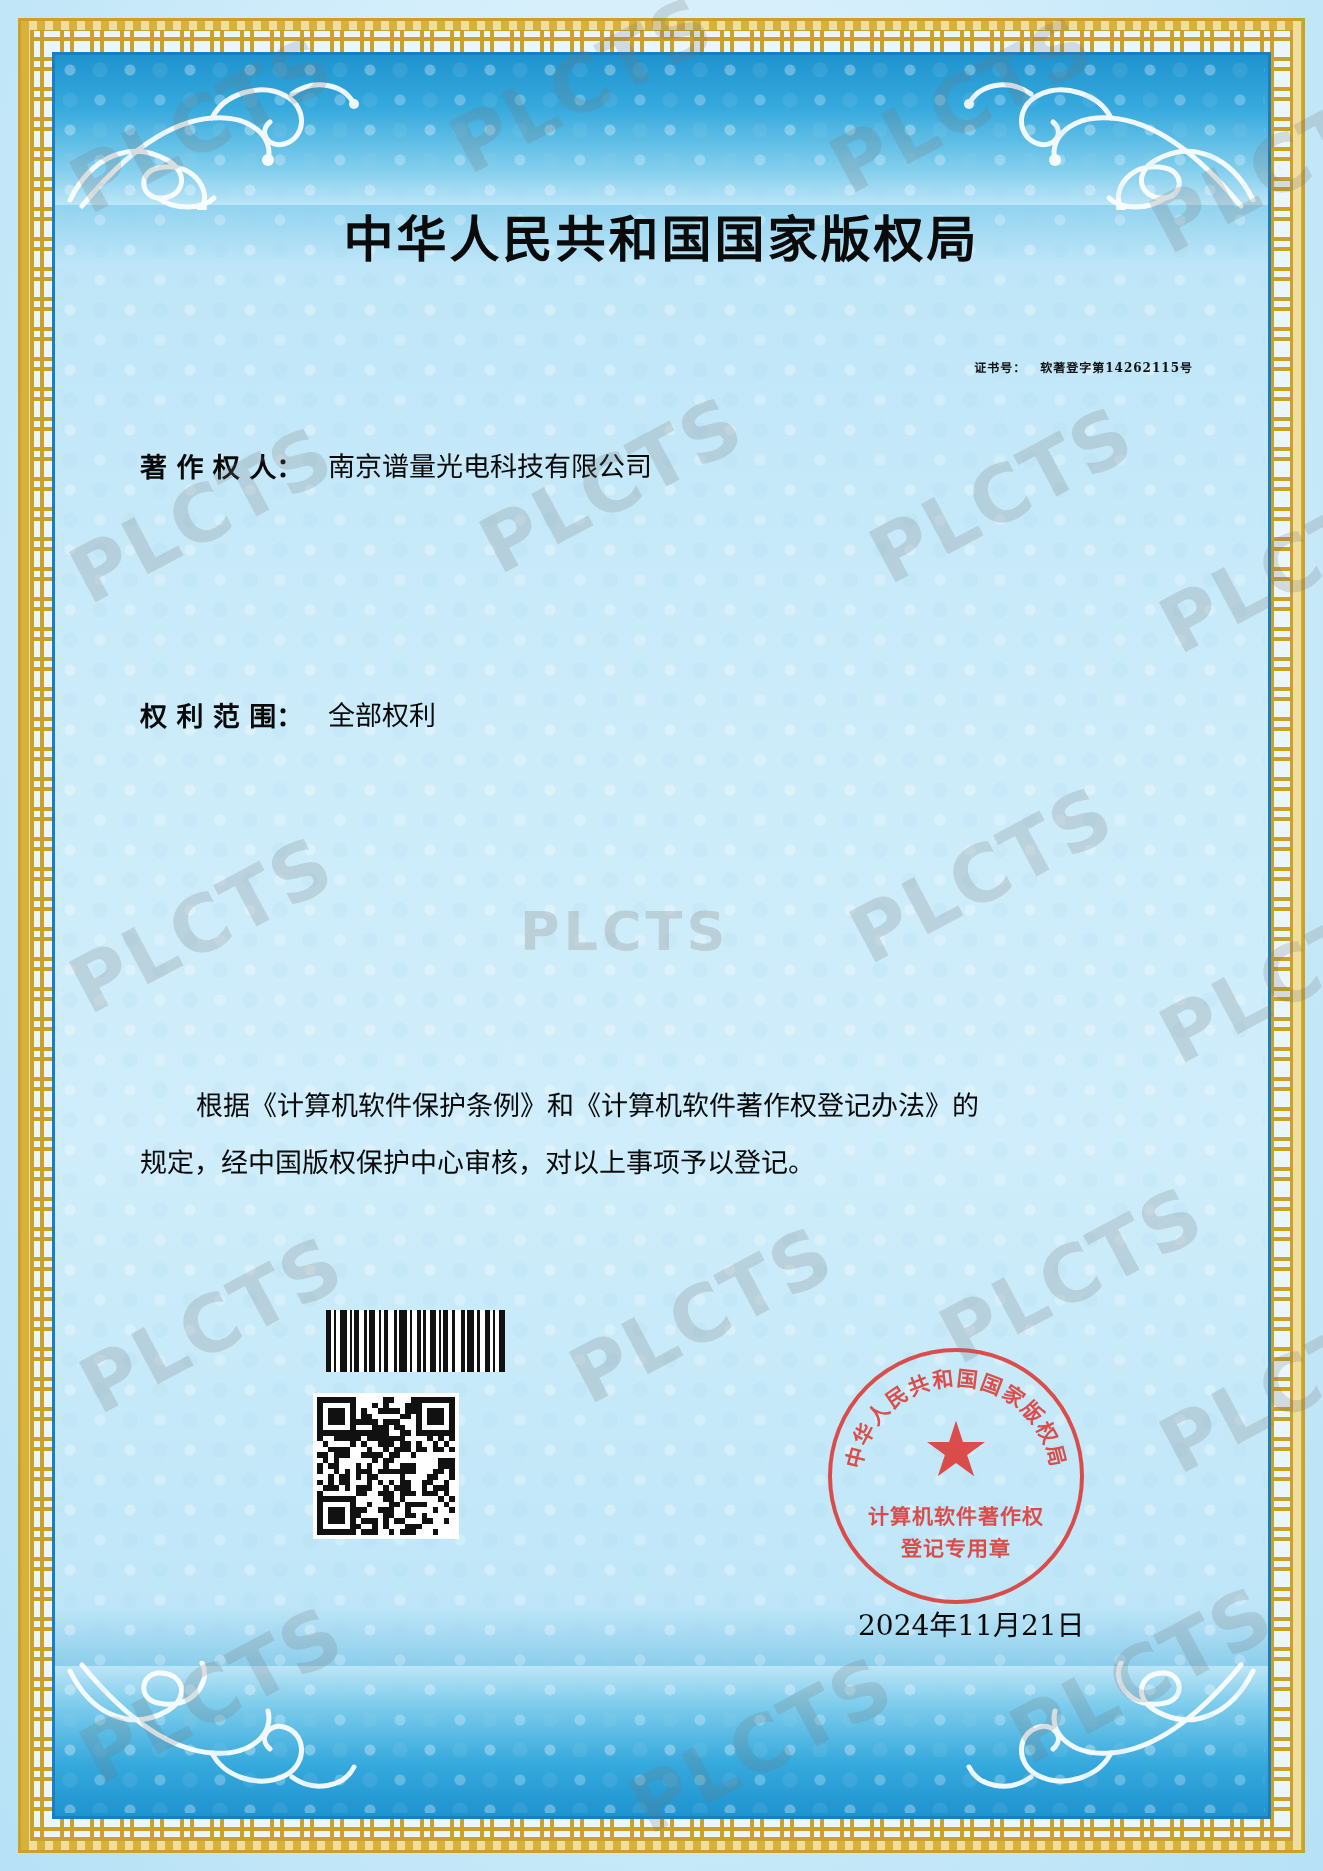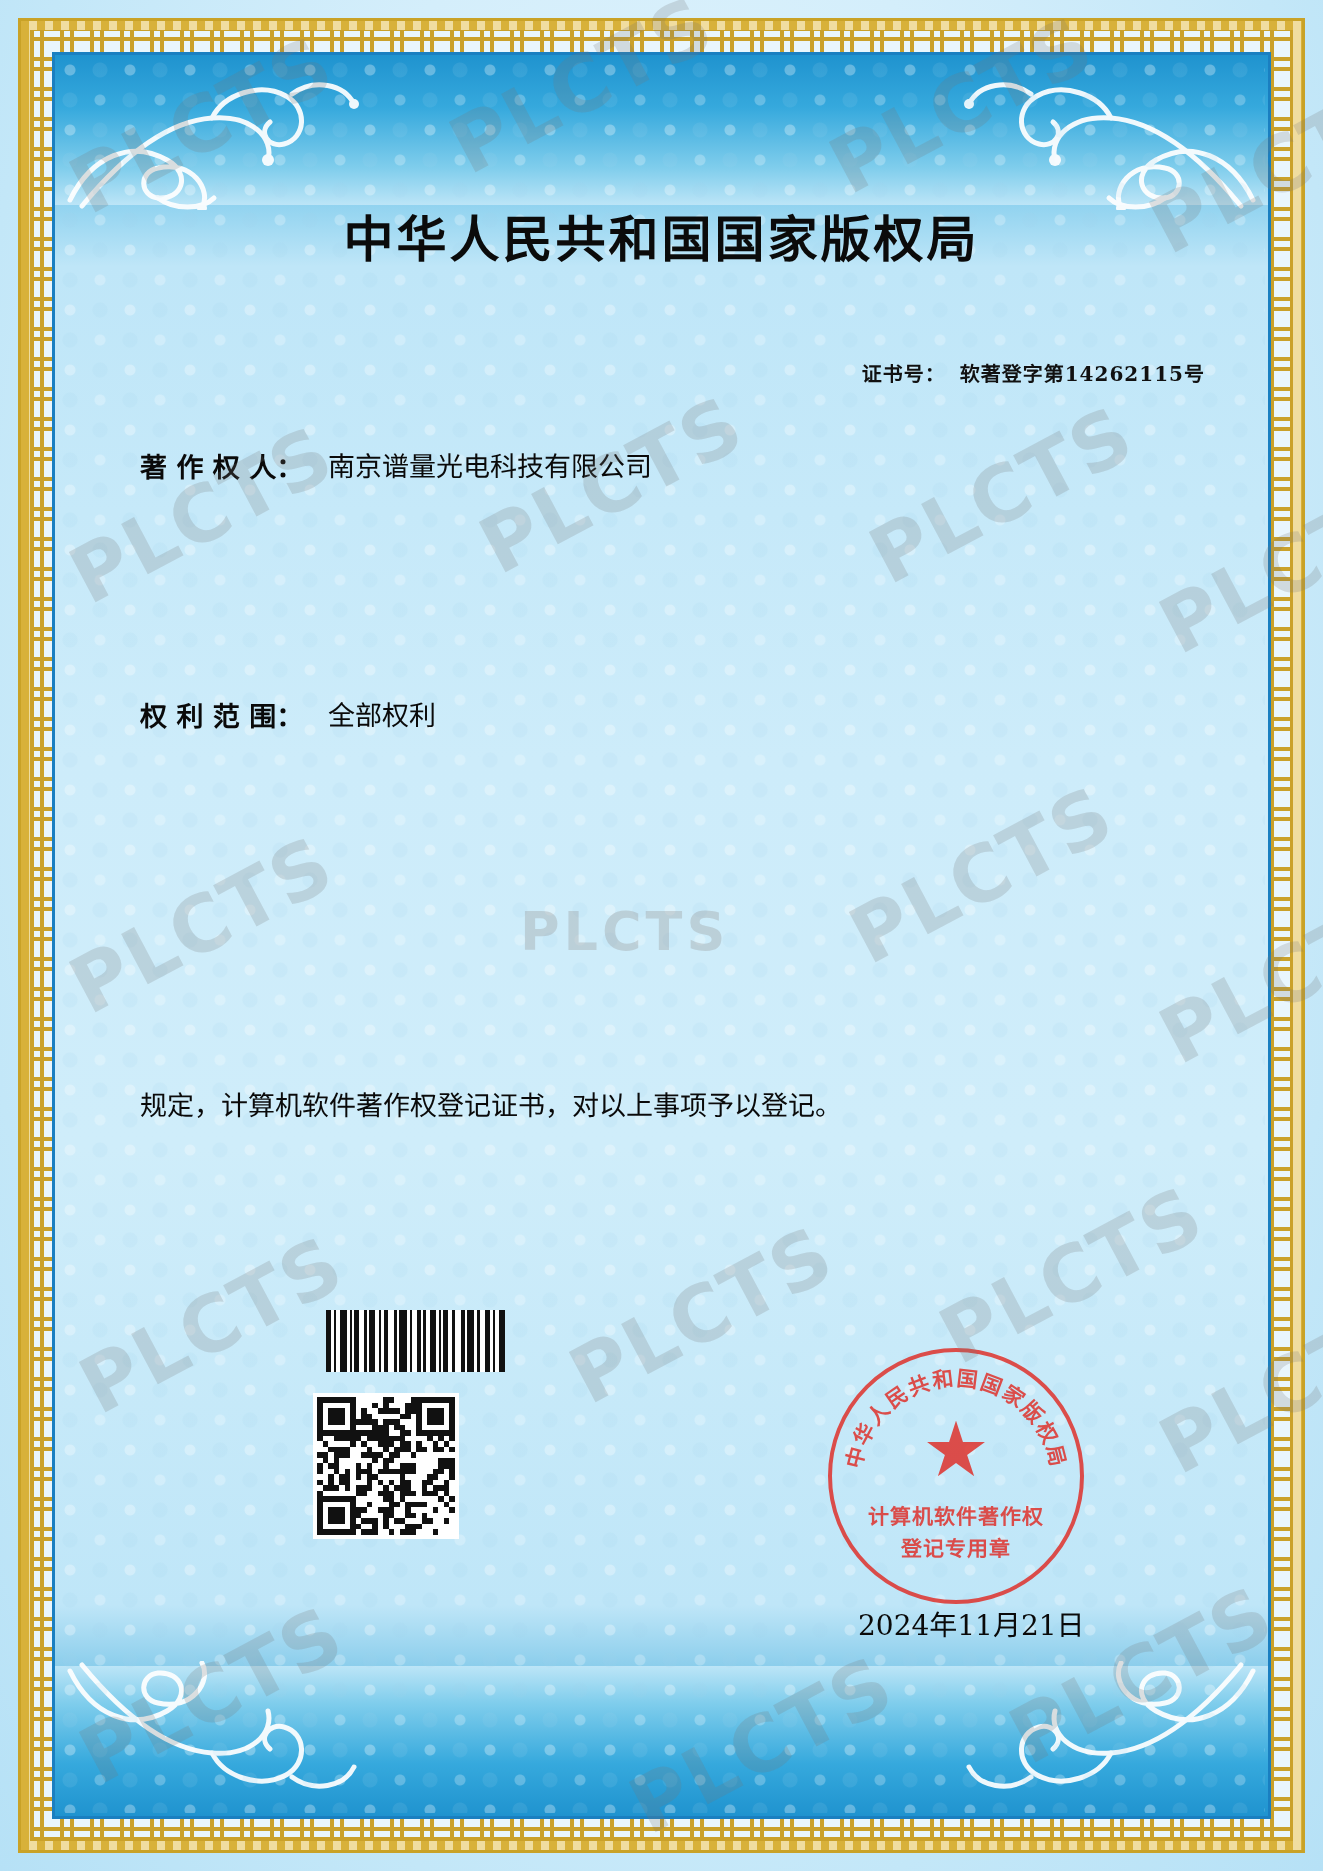--- a/index.html
+++ b/index.html
@@ -114,22 +114,22 @@
     color: #0b0b0b;
     letter-spacing: 3px;
     line-height: 1.28;
   }
   .title-line1 { font-size: 50px; }
   .title-line2 { font-size: 49px; }
 
   .cert-no-row {
     position: absolute;
     top: 300px;
-    right: 60px;
-    font-size: 20px;
+    right: 72px;
+    font-size: 12px;
     color: #111;
     font-family: "DejaVu Serif", "Liberation Serif", serif;
     font-weight: bold;
     letter-spacing: 1px;
     white-space: nowrap;
   }
   .cert-no-label { margin-right: 14px; }
 
   .field-list {
     position: absolute;
@@ -385,21 +385,22 @@
         <div class="field-label">权 利 范 围：</div>
         <div class="field-value">全部权利</div>
       </div>
 
       <div style="height:22px"></div>
 
 
     </div>
 
     <div class="statement">
-      <p>规定，计算机软件著作权登记证书，对以上事项予以登记。</p>
+      <p class="indent">根据《计算机软件保护条例》和《计算机软件著作权登记办法》的</p>
+      <p>规定，经中国版权保护中心审核，对以上事项予以登记。</p>
     </div>
 
     <div class="barcode">
       <i style="width:5px"></i>
         <i style="width:3px;background:#fff"></i>
       <i style="width:2px"></i>
         <i style="width:4px;background:#fff"></i>
       <i style="width:7px"></i>
         <i style="width:3px;background:#fff"></i>
       <i style="width:2px"></i>

